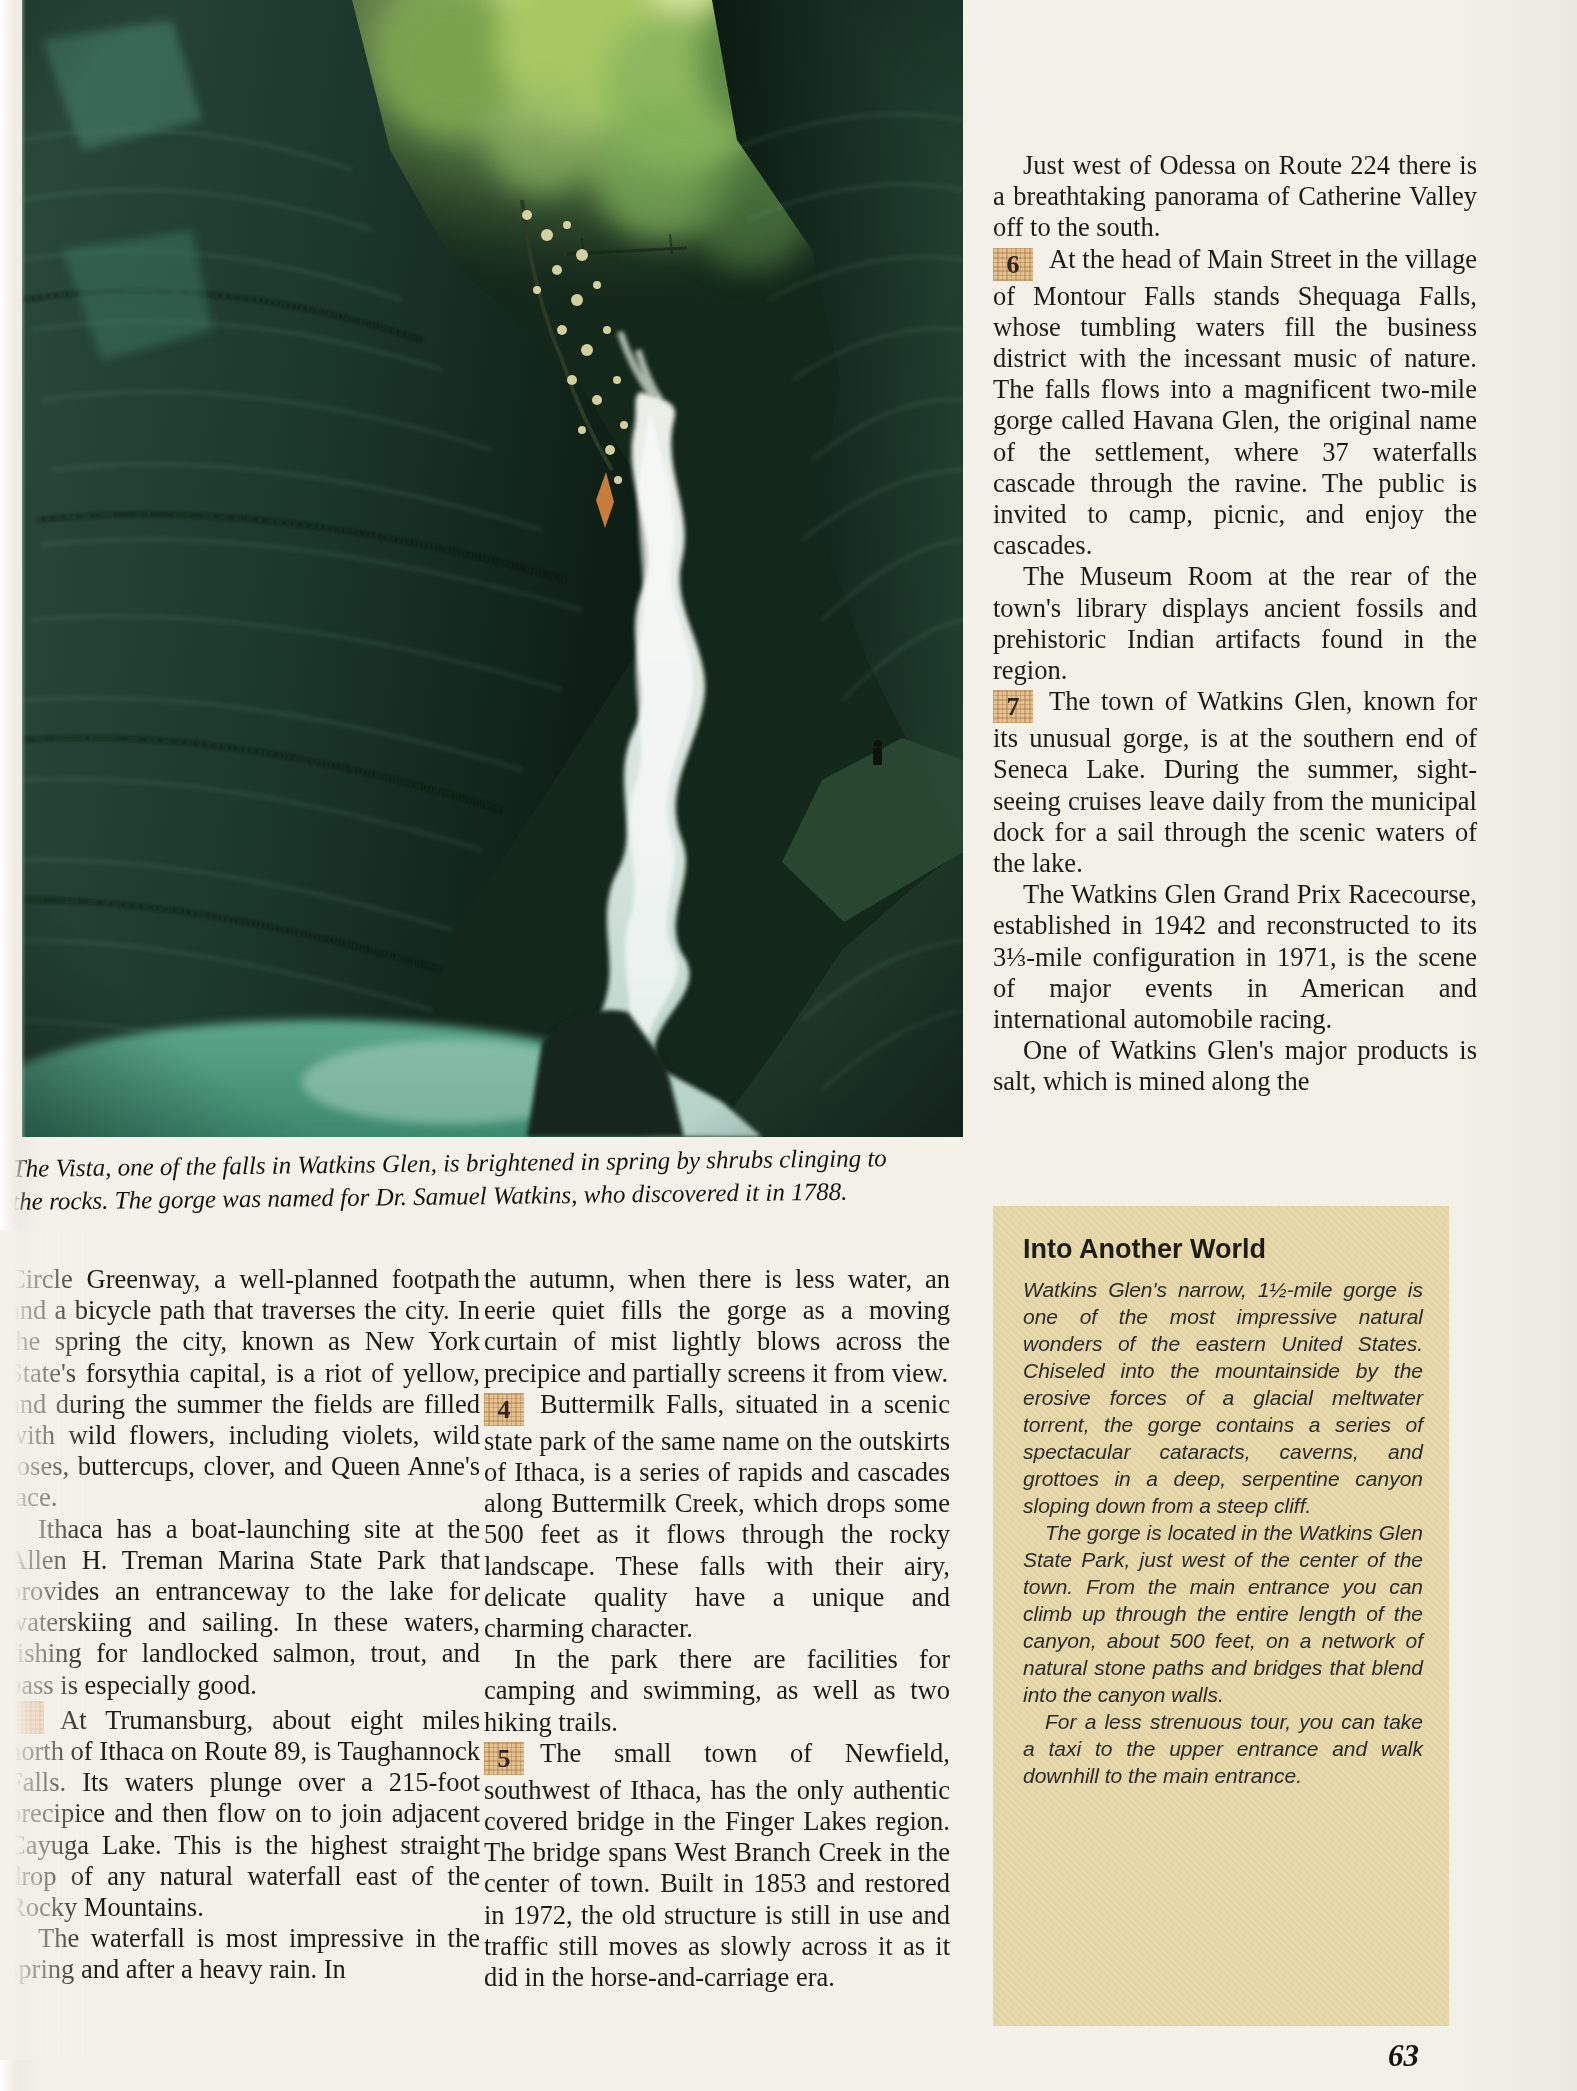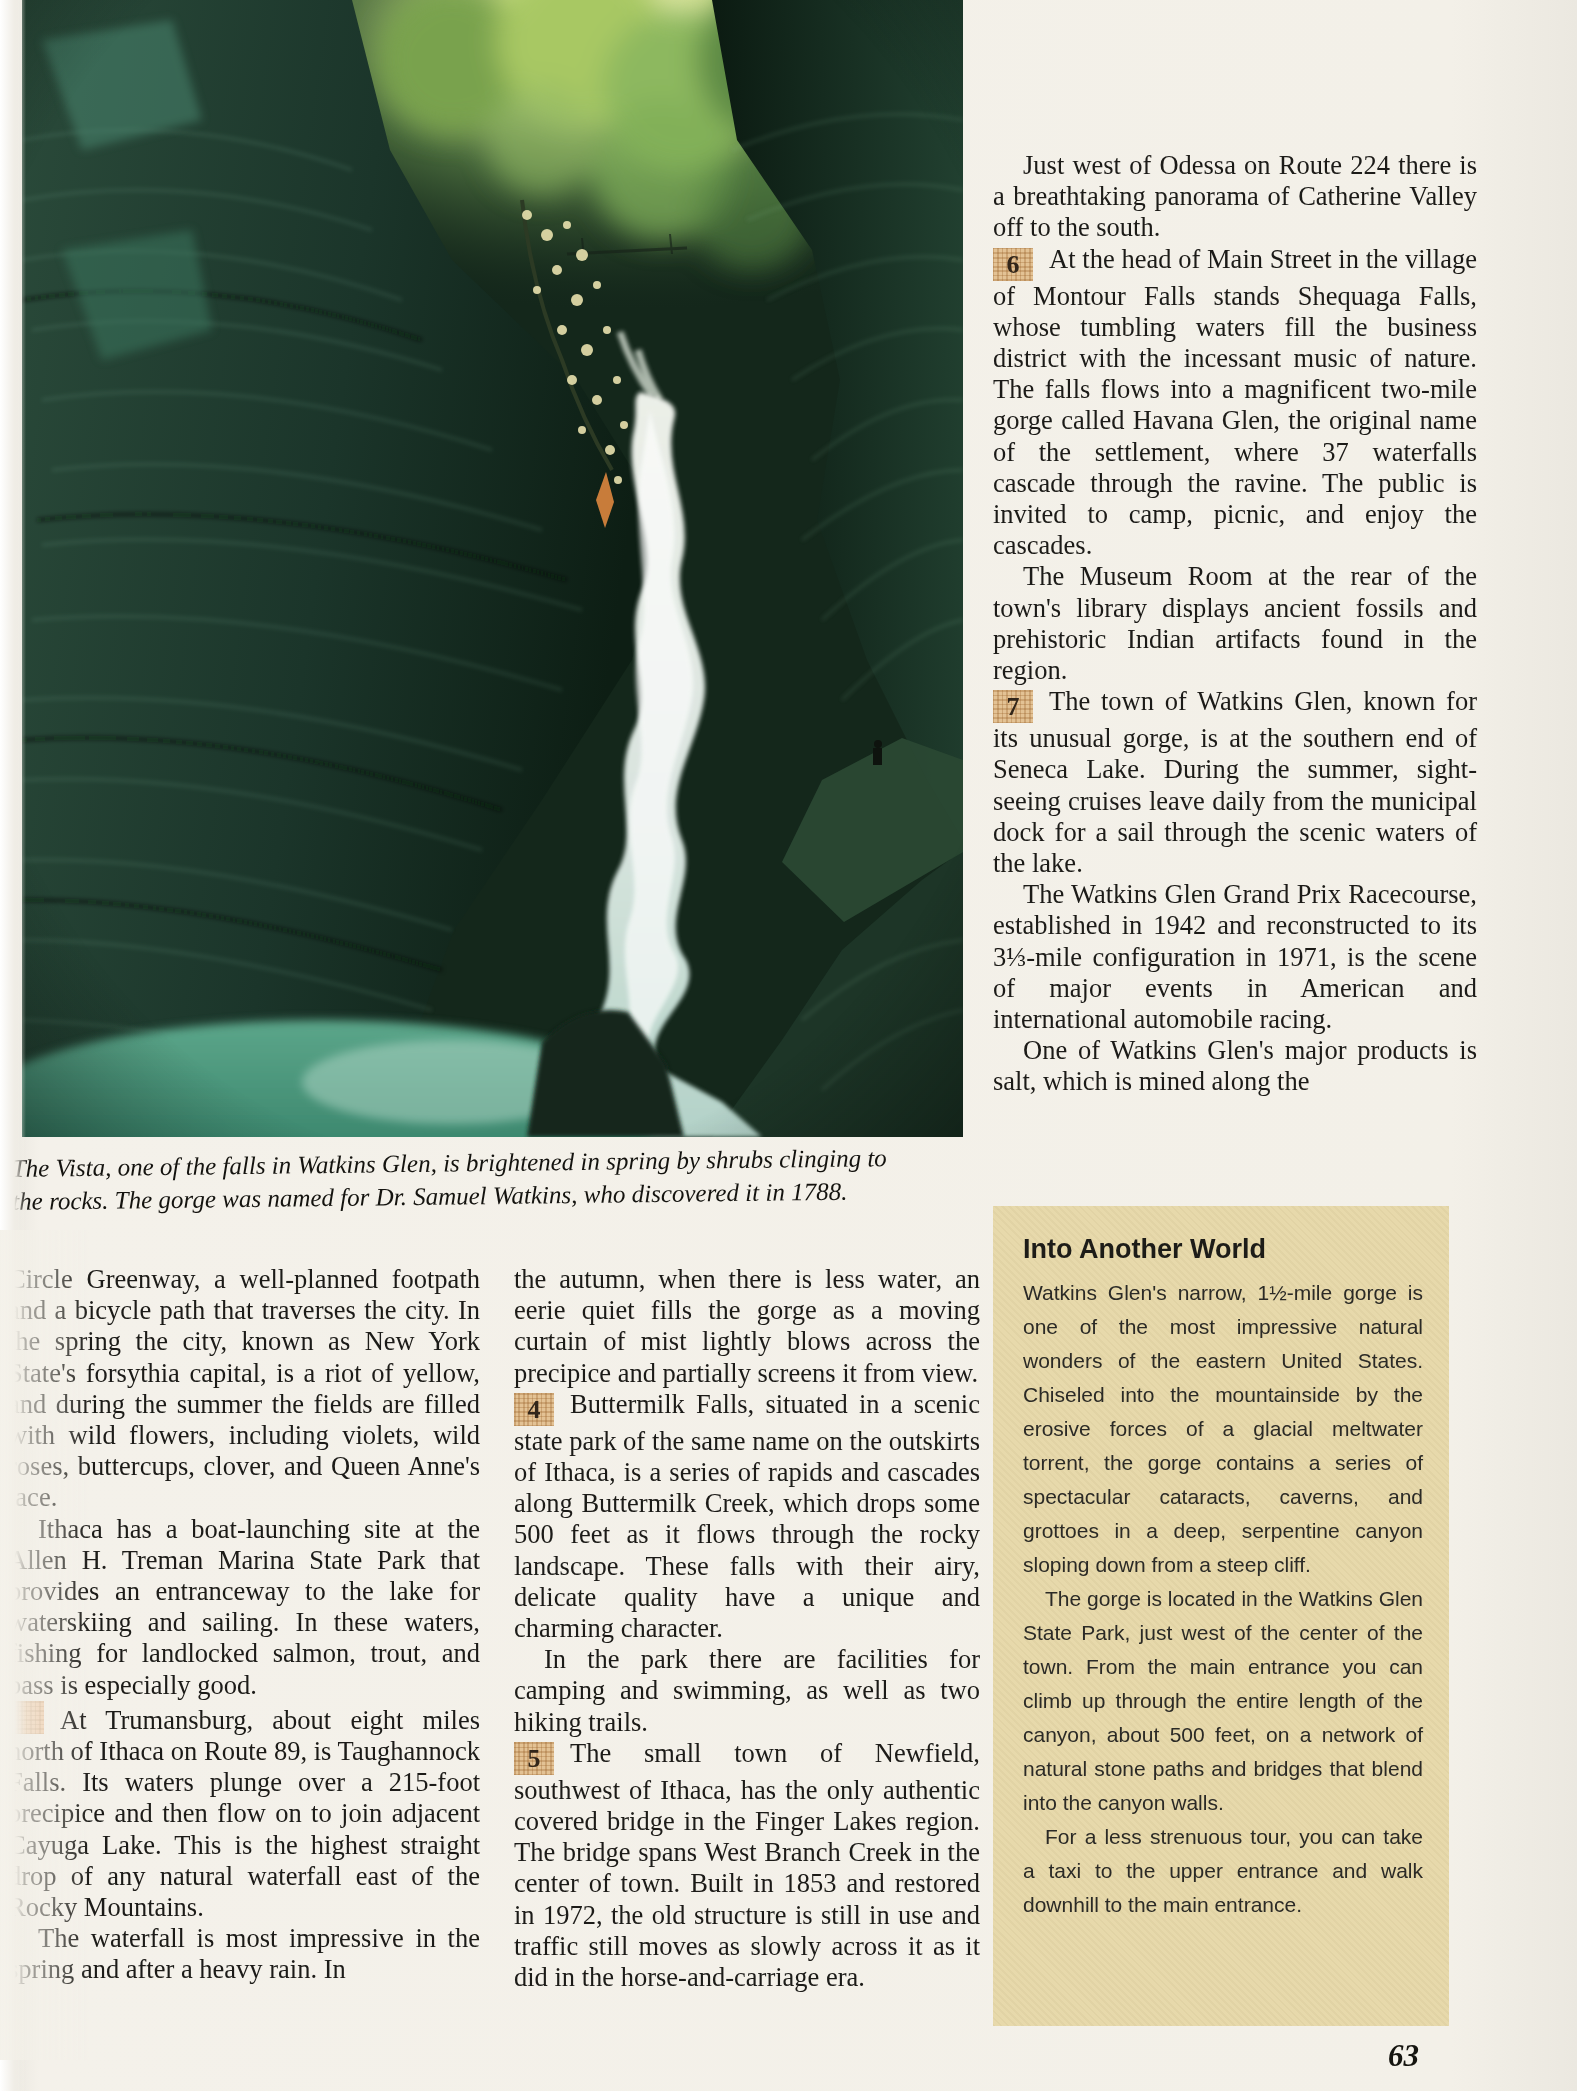--- a/index.html
+++ b/index.html
@@ -13,38 +13,38 @@
   .photo svg{display:block;width:100%;height:100%;}
   .caption{position:absolute;left:12px;top:1146px;width:958px;
            font-style:italic;font-size:25px;line-height:33px;color:#14130f;
            transform:rotate(-0.7deg);}
   .col{position:absolute;font-size:26.5px;line-height:31.2px;margin-top:24px;}
   .col p{margin:0;text-align:justify;text-indent:30px;}
   .col p.noindent{text-indent:0;}
   .col p.marked{text-indent:0;}
   .right-col{left:993px;top:126px;width:484px;}
   .left-col{left:8px;top:1240px;width:472px;}
-  .mid-col{left:514px;top:1240px;width:466px;}
+  .mid-col{left:484px;top:1240px;width:466px;}
   .marker{display:inline-block;width:40px;height:33px;margin-right:16px;
           vertical-align:-5px;text-align:center;
           font-weight:700;font-size:26px;line-height:33px;color:#32261a;
           background-color:#e3c294;
           background-image:repeating-linear-gradient(0deg,rgba(152,96,40,.30) 0 1.5px,rgba(0,0,0,0) 1.5px 4.5px),
                            repeating-linear-gradient(90deg,rgba(152,96,40,.30) 0 1.5px,rgba(0,0,0,0) 1.5px 4.5px);}
   .marker.faded{background-color:#edb684;opacity:.75;width:36px;}
   
   .left-fade{position:absolute;left:0;top:1230px;width:90px;height:830px;z-index:6;pointer-events:none;
              background:linear-gradient(90deg,rgba(243,240,232,.92) 0,rgba(243,240,232,.55) 45%,rgba(243,240,232,0) 100%);}
   .sidebar{position:absolute;left:993px;top:1206px;width:456px;height:820px;box-sizing:border-box;
            background:#e7d9ab;
            background-image:repeating-linear-gradient(45deg,rgba(120,100,50,.05) 0 2px,rgba(0,0,0,0) 2px 5px);
            padding:28px 26px 16px 30px;
            font-family:"Liberation Sans","DejaVu Sans",sans-serif;color:#2b2a26;}
   .sidebar h3{margin:0 0 12px 0;font-size:27px;line-height:30px;color:#1d1c18;}
-  .sidebar p{margin:0;font-size:21px;line-height:34px;text-align:justify;text-indent:22px;}
+  .sidebar p{margin:0;font-size:21px;line-height:27px;text-align:justify;text-indent:22px;font-style:italic;}
   .sidebar p.first{text-indent:0;}
   .pageno{position:absolute;left:1388px;top:2038px;width:90px;text-align:left;
           font-weight:700;font-style:italic;font-size:31px;color:#15140f;}
 </style>
 </head>
 <body>
 
 <div class="page">
   <div class="spine"></div>
 

